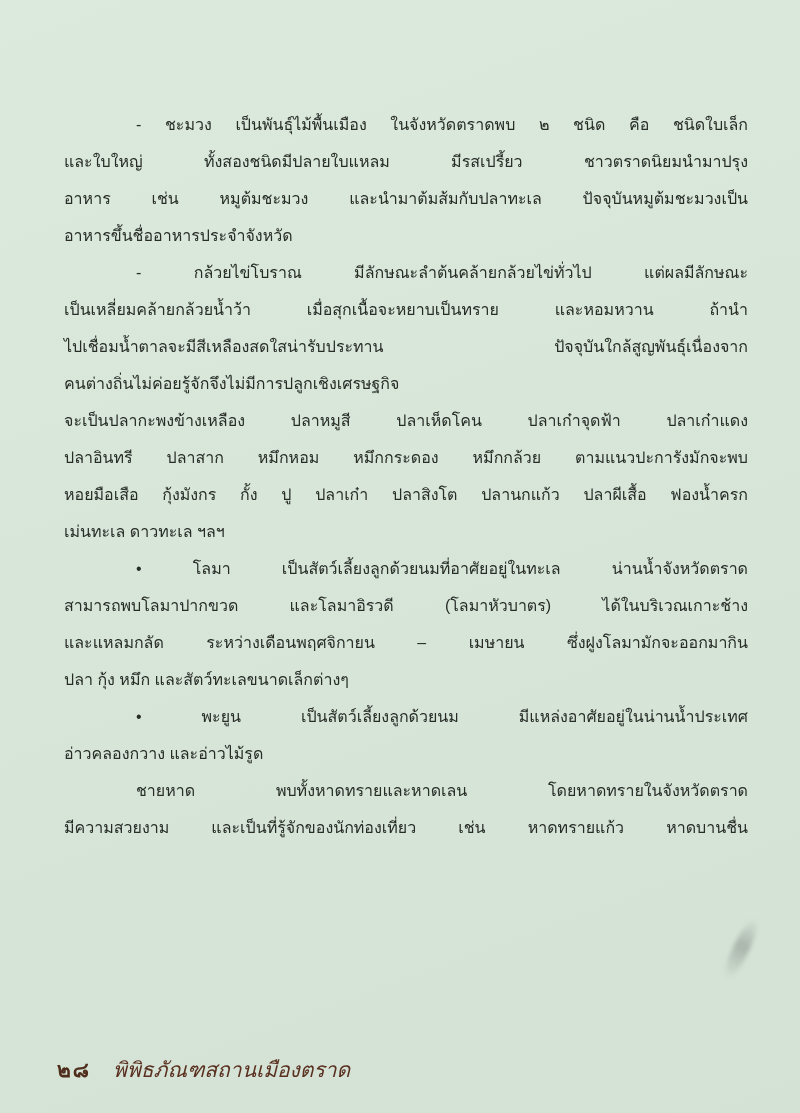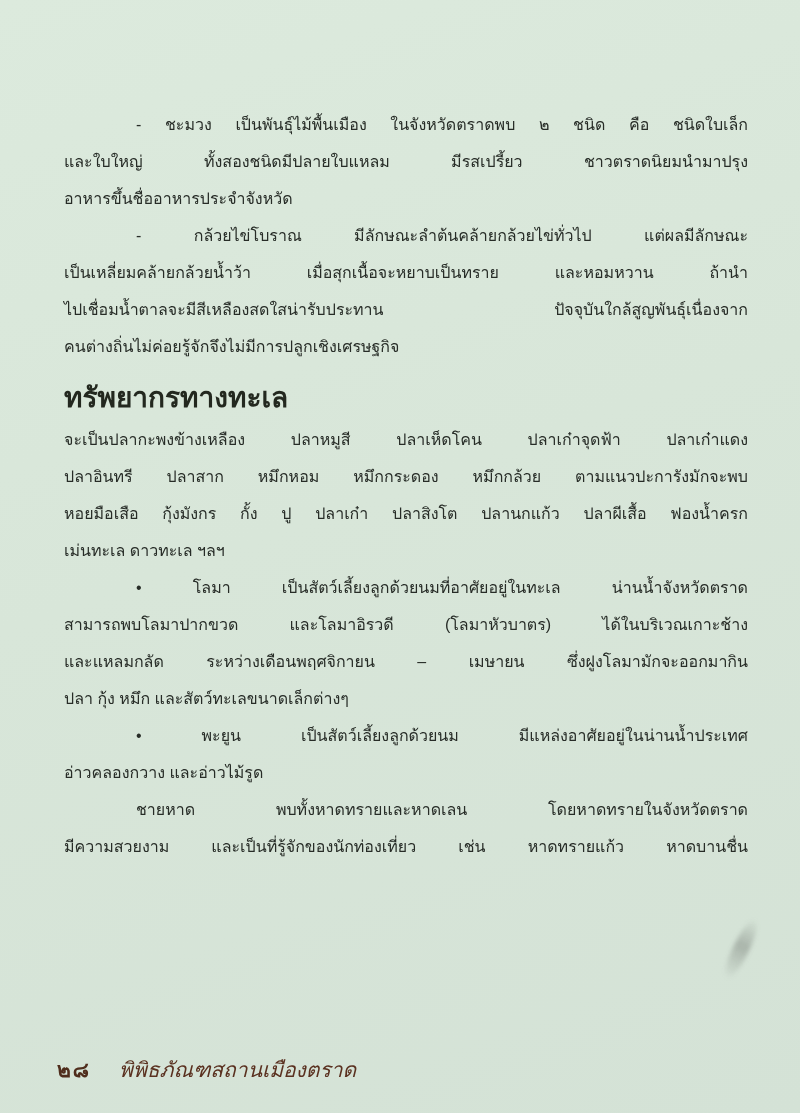--- a/index.html
+++ b/index.html
@@ -30,21 +30,21 @@
   .line.last { text-align-last: left; }
   .heading {
     height: 46px; line-height: 46px;
     margin-top: 10px;
     font-size: 28px; font-weight: bold;
     color: #23281f;
     text-align: left;
   }
   .footer {
     position: absolute; left: 57px; top: 1053px;
-    display: flex; align-items: baseline; gap: 28px;
+    display: flex; align-items: baseline; gap: 22px;
   }
   .page-num {
     font-size: 21px; font-weight: bold;
     color: #4f2d1c; letter-spacing: 2px;
   }
   .book-title {
     font-size: 21px; font-style: italic; font-weight: normal;
     color: #5a3120;
   }
   .smudge {
@@ -61,29 +61,29 @@
 </style>
 </head>
 <body>
 
 <div class="page">
 
   <div class="content" id="doc-content">
       <div class="para">
         <div class="line first">- ชะมวง เป็นพันธุ์ไม้พื้นเมือง ในจังหวัดตราดพบ ๒ ชนิด คือ ชนิดใบเล็ก</div>
         <div class="line">และใบใหญ่ ทั้งสองชนิดมีปลายใบแหลม มีรสเปรี้ยว ชาวตราดนิยมนำมาปรุง</div>
+        <div class="line">อาหาร เช่น หมูต้มชะมวง และนำมาต้มส้มกับปลาทะเล ปัจจุบันหมูต้มชะมวงเป็น</div>
         <div class="line last">อาหารขึ้นชื่ออาหารประจำจังหวัด</div>
       </div>
       <div class="para">
         <div class="line first">- กล้วยไข่โบราณ มีลักษณะลำต้นคล้ายกล้วยไข่ทั่วไป แต่ผลมีลักษณะ</div>
         <div class="line">เป็นเหลี่ยมคล้ายกล้วยน้ำว้า เมื่อสุกเนื้อจะหยาบเป็นทราย และหอมหวาน ถ้านำ</div>
         <div class="line">ไปเชื่อมน้ำตาลจะมีสีเหลืองสดใสน่ารับประทาน ปัจจุบันใกล้สูญพันธุ์เนื่องจาก</div>
         <div class="line last">คนต่างถิ่นไม่ค่อยรู้จักจึงไม่มีการปลูกเชิงเศรษฐกิจ</div>
       </div>
-      <div class="heading">ทรัพยากรทางทะเล</div>
       <div class="para">
         <div class="line">จะเป็นปลากะพงข้างเหลือง ปลาหมูสี ปลาเห็ดโคน ปลาเก๋าจุดฟ้า ปลาเก๋าแดง</div>
         <div class="line">ปลาอินทรี ปลาสาก หมึกหอม หมึกกระดอง หมึกกล้วย ตามแนวปะการังมักจะพบ</div>
         <div class="line">หอยมือเสือ กุ้งมังกร กั้ง ปู ปลาเก๋า ปลาสิงโต ปลานกแก้ว ปลาผีเสื้อ ฟองน้ำครก</div>
         <div class="line last">เม่นทะเล ดาวทะเล ฯลฯ</div>
       </div>
       <div class="para">
         <div class="line first">• โลมา เป็นสัตว์เลี้ยงลูกด้วยนมที่อาศัยอยู่ในทะเล น่านน้ำจังหวัดตราด</div>
         <div class="line">สามารถพบโลมาปากขวด และโลมาอิรวดี (โลมาหัวบาตร) ได้ในบริเวณเกาะช้าง</div>
         <div class="line">และแหลมกลัด ระหว่างเดือนพฤศจิกายน – เมษายน ซึ่งฝูงโลมามักจะออกมากิน</div>

